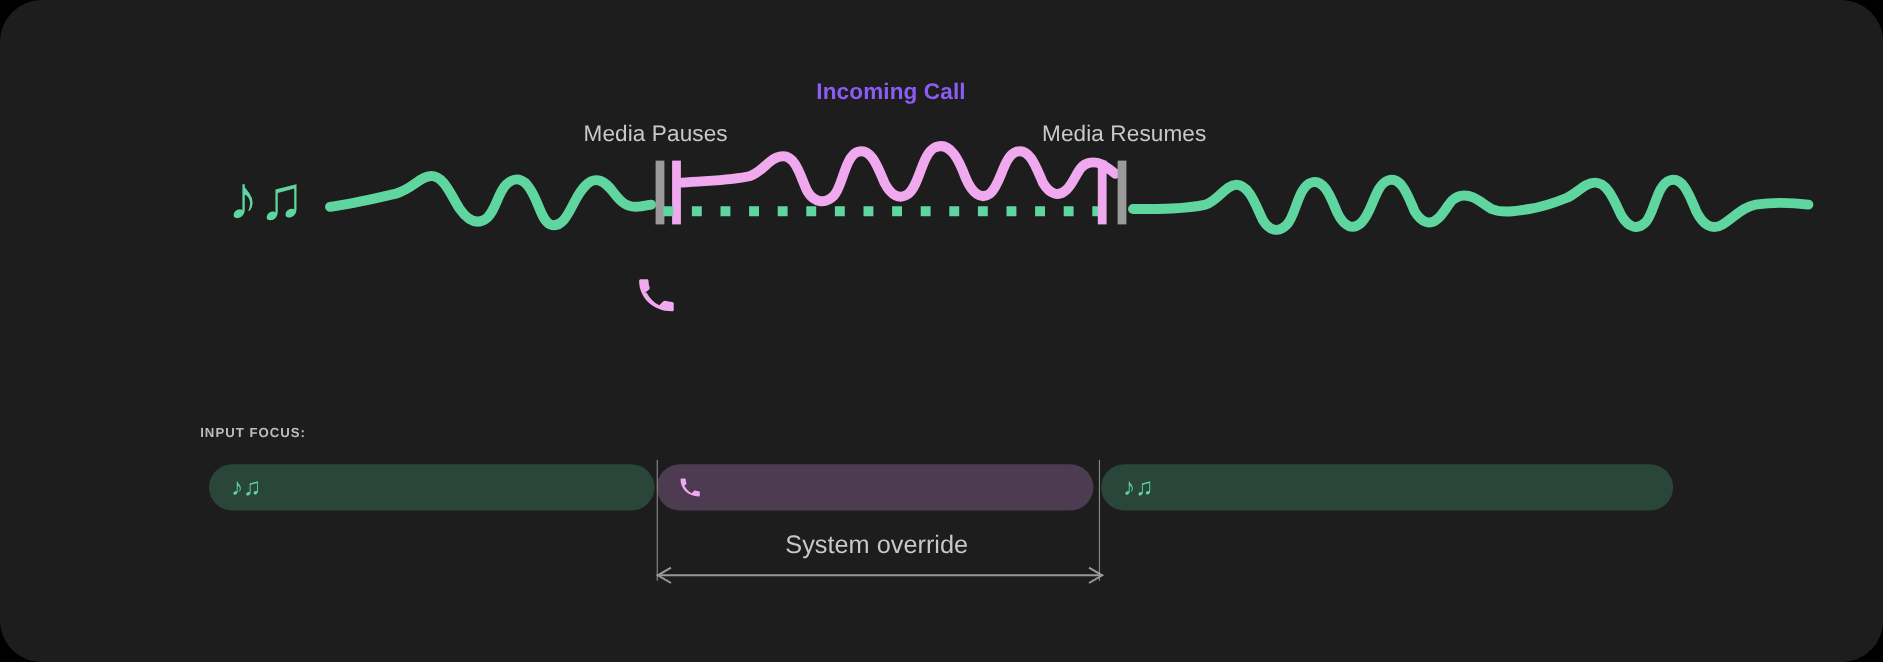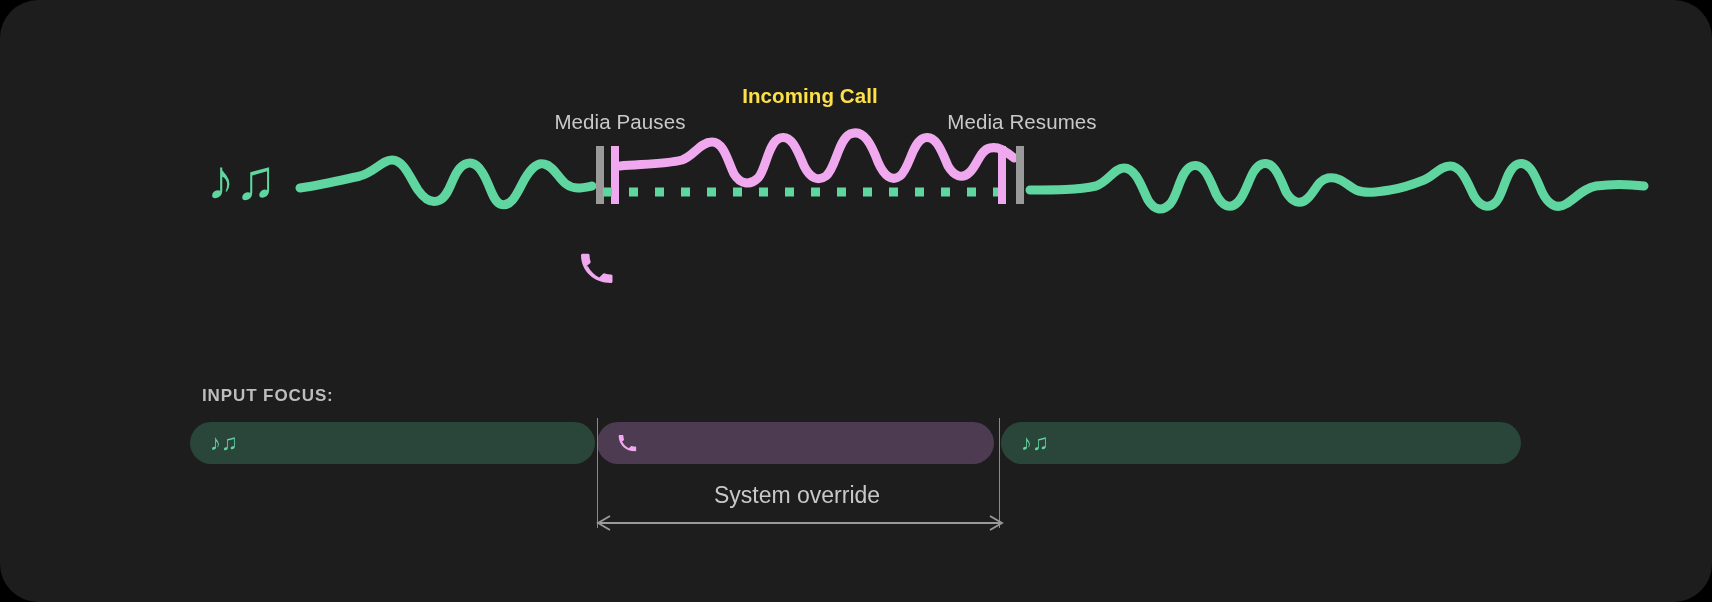--- a/index.html
+++ b/index.html
@@ -31,33 +31,33 @@
     height: 340px;
   }
   .tl-label {
     position: absolute;
     font-size: 20.5px;
     letter-spacing: 0.1px;
     white-space: nowrap;
     transform: translateX(-50%);
   }
   #label-pause {
-    left: 620px;
+    left: 596px;
     top: 110px;
     color: #c9c9c9;
   }
   #label-resume {
     left: 1022px;
     top: 110px;
     color: #c9c9c9;
   }
   #label-call {
     left: 810px;
-    top: 84px;
-    color: #fde047;
+    top: 72px;
+    color: #8b5cf6;
     font-weight: 600;
     font-size: 20.5px;
   }
 
   #wave-svg {
     position: absolute;
     left: 0; top: 0;
     width: 1712px;
     height: 340px;
   }
@@ -86,23 +86,23 @@
   
   #focus-section {
     position: absolute;
     left: 0;
     top: 370px;
     width: 1712px;
     height: 232px;
   }
   #focus-label {
     position: absolute;
-    left: 202px;
+    left: 182px;
     top: 16px;
-    font-size: 17px;
+    font-size: 12px;
     font-weight: 700;
     letter-spacing: 0.9px;
     color: #bdbdbd;
   }
   .focus-bar {
     position: absolute;
     top: 52px;
     height: 42px;
     border-radius: 21px;
     display: flex;

